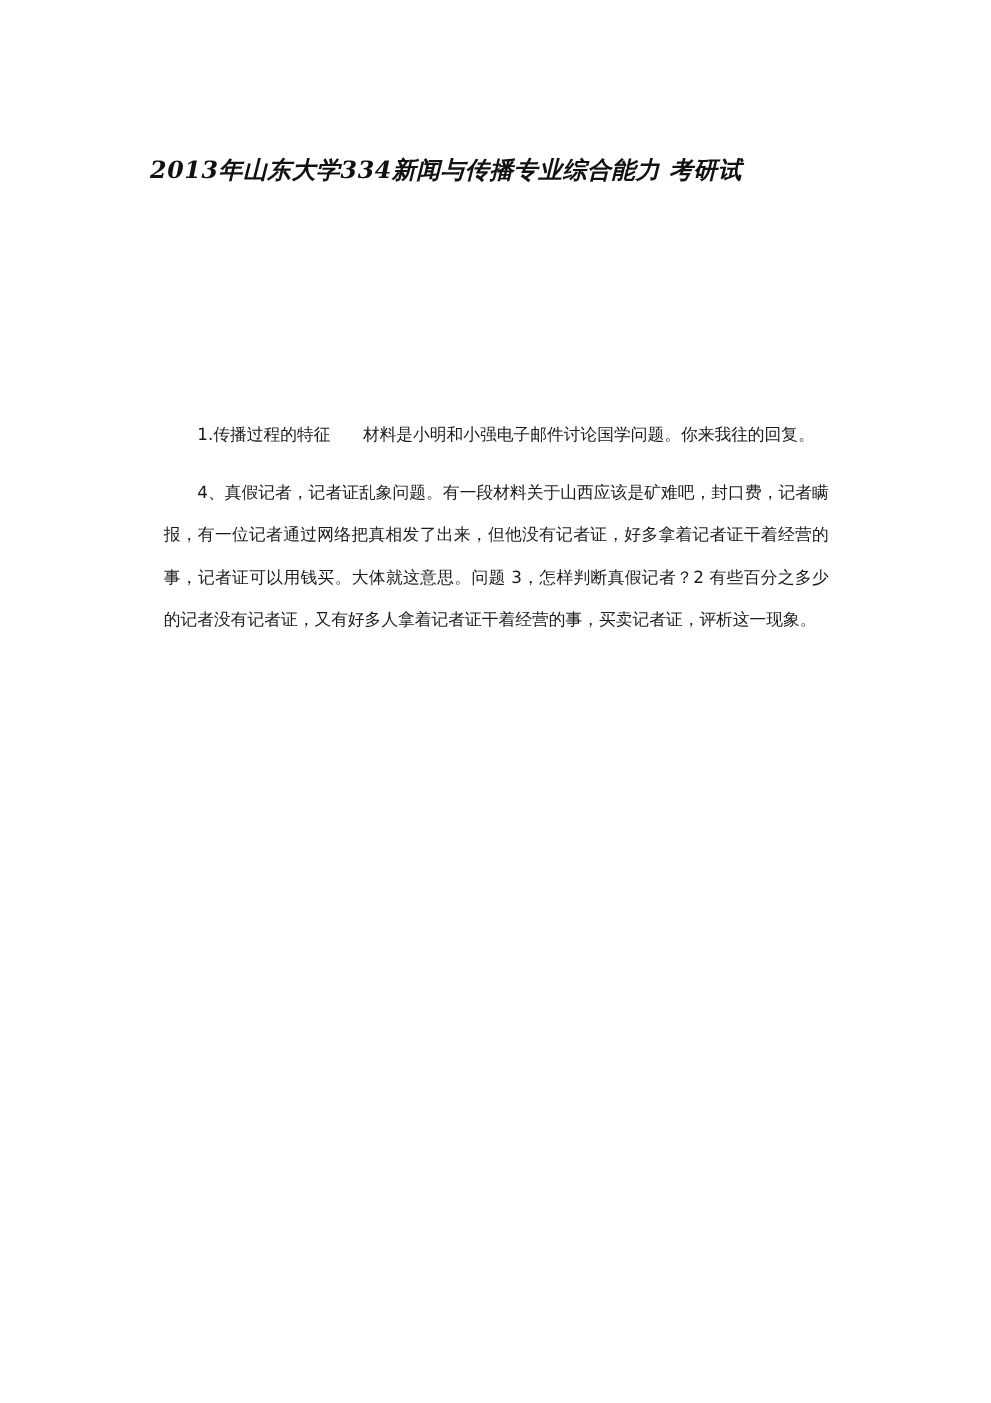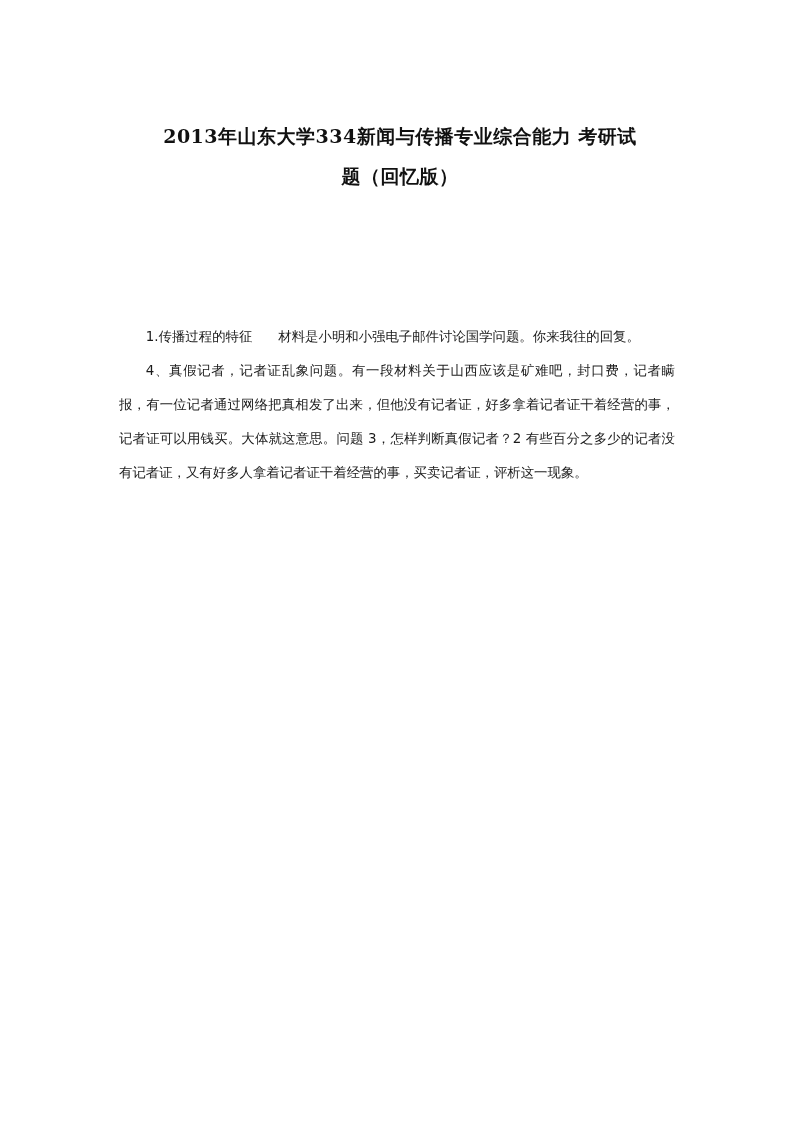--- a/index.html
+++ b/index.html
@@ -32,46 +32,45 @@
       font-weight: bold;
       font-size: 19px;
       line-height: 40px;
       letter-spacing: 0.5px;
       color: #111;
     }
     .title .line {
       display: block;
       white-space: nowrap;
     }
-    .title .line1 { text-align: center; padding-right: 0; }
+    .title .line1 { text-align: left; padding-right: 0; font-style: italic; }
     .title .line2 { text-align: center; }
     .body {
       position: absolute;
       left: 119px;
       top: 320px;
       width: 556px;
       font-size: 13.4px;
       line-height: 34px;
       color: #1a1a1a;
     }
     .para {
-      margin: 0;
+      margin: 12px;
       text-indent: 2em;
       text-align: justify;
       text-align-last: left;
     }
     .gap { display: inline-block; width: 26px; }
   </style>
 </head>
 <body>
 
 <div class="page">
   <div class="title">
     <span class="line line1">2013年山东大学334新闻与传播专业综合能力 考研试</span>
-    <span class="line line2">题（回忆版）</span>
   </div>
 
   <div class="body">
     <p class="para">
       <span>1.传播过程的特征</span><span class="gap"></span><span>材料是小明和小强电子邮件讨论国学问题。你来我往的回复。</span>
     </p>
     <p class="para">4、真假记者，记者证乱象问题。有一段材料关于山西应该是矿难吧，封口费，记者瞒报，有一位记者通过网络把真相发了出来，但他没有记者证，好多拿着记者证干着经营的事，记者证可以用钱买。大体就这意思。问题 3，怎样判断真假记者？2 有些百分之多少的记者没有记者证，又有好多人拿着记者证干着经营的事，买卖记者证，评析这一现象。</p>
   </div>
 </div>
 

